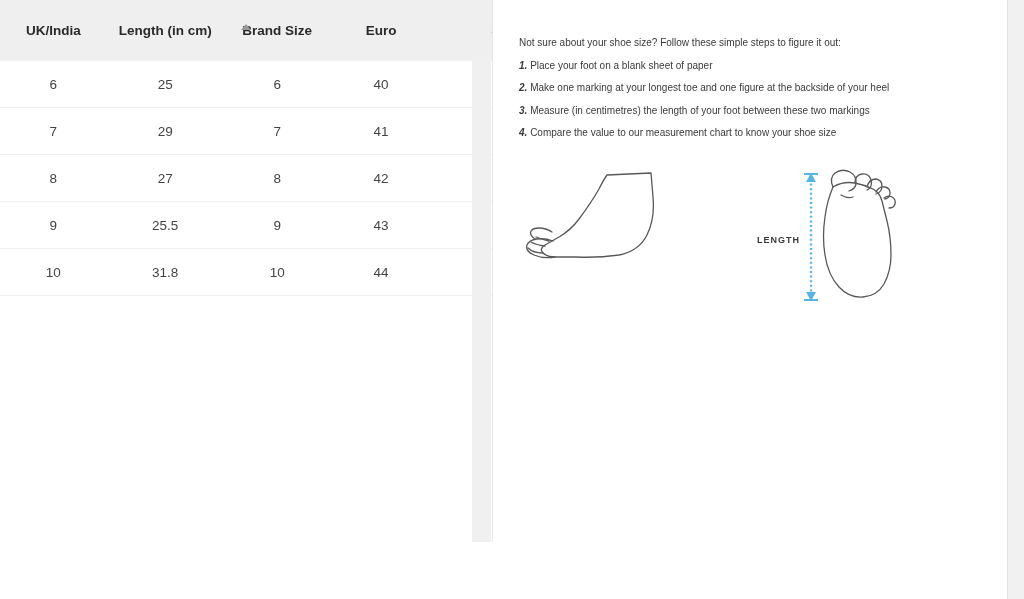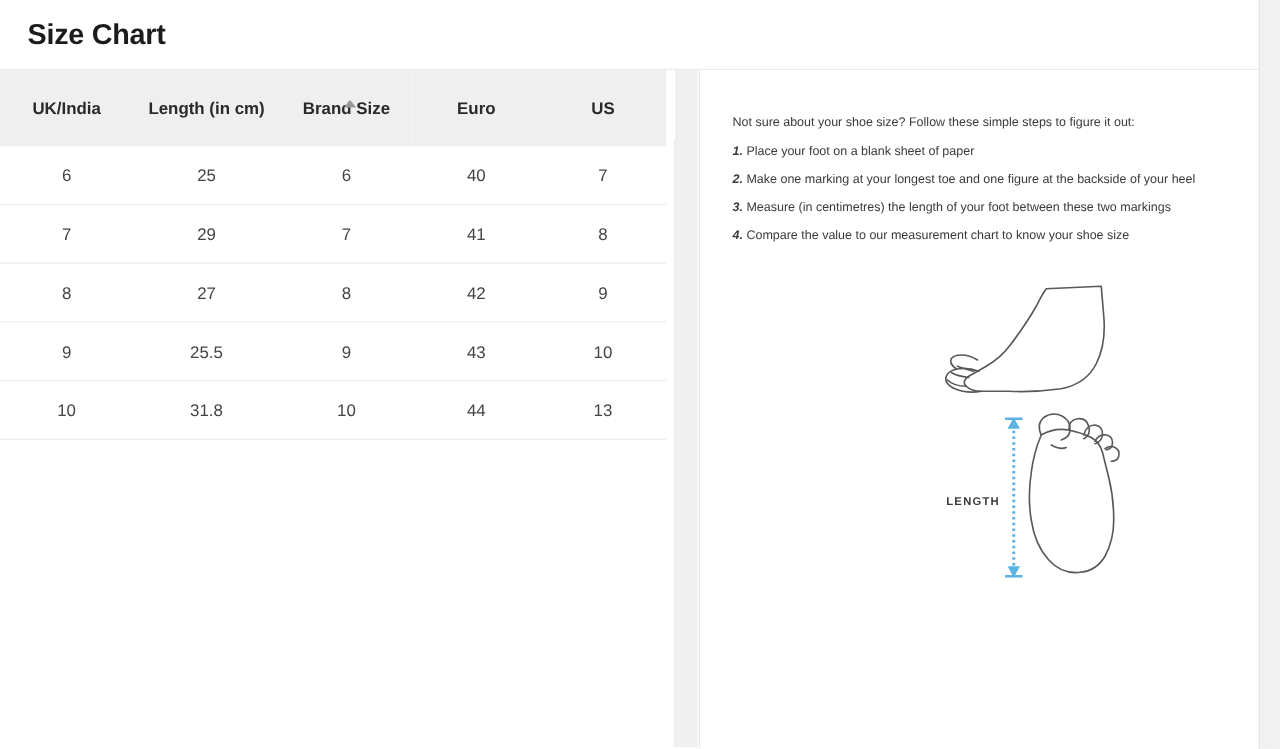--- a/index.html
+++ b/index.html
@@ -138,33 +138,30 @@
     line-height: 22.6px;
     color: #3a3a3a;
   }
   .info-text .step-num {
     font-weight: bold;
     font-style: italic;
   }
   .diagram {
     margin-top: 22px;
     display: flex;
-    flex-direction: column;
-    align-items: flex-end;
+    flex-direction: row;
+    align-items: flex-start;
   }
 </style>
 </head>
 <body>
 
 <div class="page">
   <div class="modal">
 
-    <div class="modal-header">
-      <div class="modal-title">Size Chart</div>
-    </div>
 
     <div class="modal-body">
 
       <div class="table-panel">
         <table class="size-table">
           <colgroup>
             <col class="col-uk">
               <col class="col-len">
               <col class="col-brand">
               <col class="col-euro">

